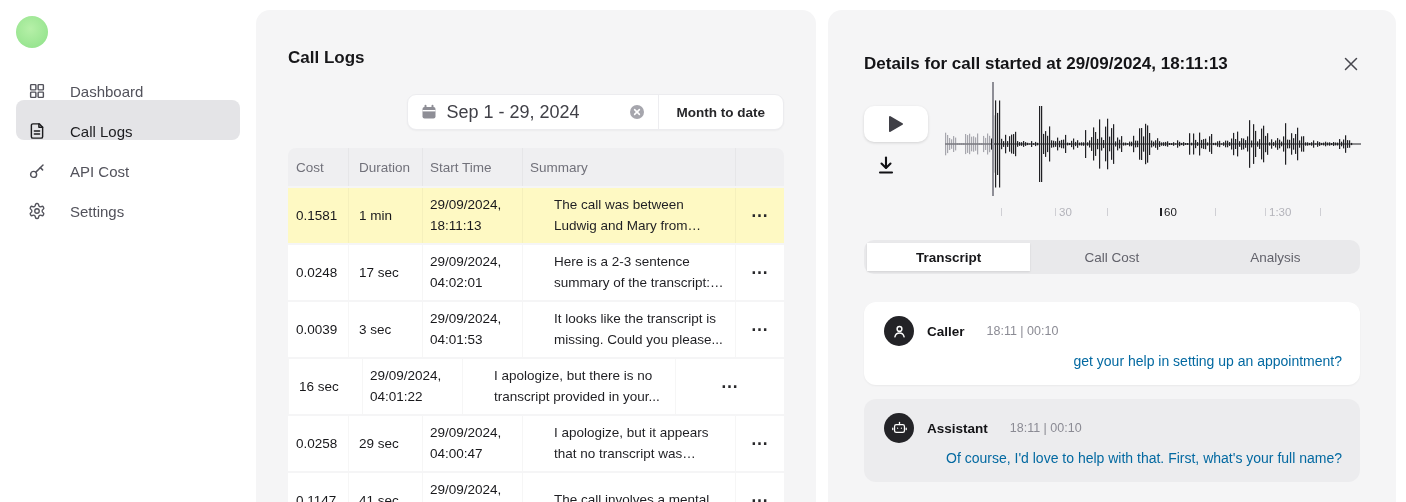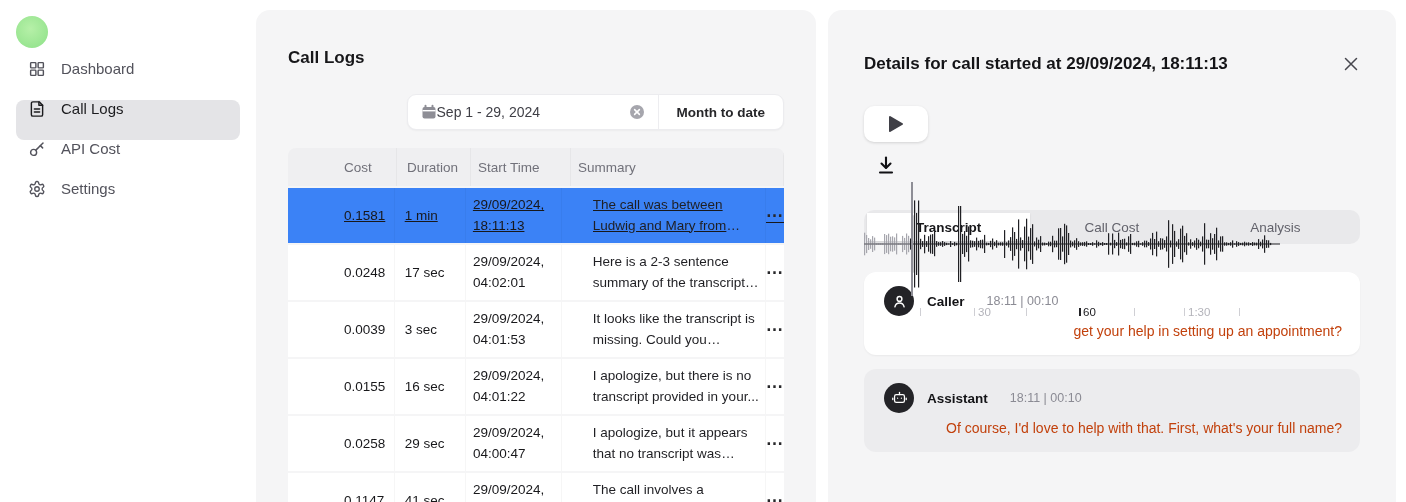--- a/index.html
+++ b/index.html
@@ -4,67 +4,67 @@
 <style>
   * { margin:0; padding:0; box-sizing:border-box; }
   html,body { width:1406px; height:502px; overflow:hidden; background:#fff;
     font-family:"Liberation Sans", sans-serif; color:#18181b; }
 
   
   .sidebar { position:absolute; left:0; top:0; width:256px; height:502px; background:#fff; }
   .avatar { position:absolute; left:16px; top:16px; width:32px; height:32px; border-radius:50%;
     background:radial-gradient(circle at 45% 40%, #b6f0a8 0%, #99e591 70%, #8fe18a 100%); }
   .nav { position:absolute; top:60px; left:0; right:0; }
-  .nav-item { display:flex; align-items:flex-start; gap:15px; height:40px; margin:0 16px;
+  .nav-item { display:flex; align-items:flex-end; gap:24px; height:40px; margin:0 16px;
     padding:0 12px; border-radius:8px; color:#52525b; font-size:15px; cursor:default; }
   .nav-item.active { background:#e4e4e7; color:#1c1c1f; }
   .nav-item svg { flex:0 0 auto; }
 
   
   .panel { position:absolute; top:10px; height:560px; border-radius:14px; background:#f5f5f6; }
   .panel-mid { left:256px; width:560px; }
   .panel-right { left:828px; width:568px; }
 
   
   .mid-inner { padding:38px 32px 0 32px; }
   .logs-title { font-size:17px; font-weight:700; color:#17171a; }
   .filter-row { margin-top:26px; display:flex; justify-content:flex-end; }
   .filter-group { display:flex; align-items:stretch; height:36px; background:#fff;
     border:1px solid #ececef; border-radius:9px; box-shadow:0 1px 2px rgba(0,0,0,.04); overflow:hidden; }
-  .filter-date { display:flex; align-items:center; padding:0 13px; width:250px; font-size:14px; color:#3f3f46; }
+  .filter-date { display:flex; align-items:center; gap:10px; padding:0 13px; width:250px; font-size:18px; color:#3f3f46; }
   .filter-date .clear { margin-left:auto; display:flex; cursor:pointer; }
   .filter-divider { width:1px; background:#ededf0; }
   .filter-preset { display:flex; align-items:center; padding:0 18px; font-size:13.5px; color:#27272a; cursor:pointer;font-weight:bold; }
 
   .table { margin-top:18px; border-radius:8px 8px 0 0; overflow:hidden; }
   .trow { display:flex; align-items:stretch; background:#fff; }
   .trow + .trow { border-top:2px solid #f5f5f6; }
   .thead { background:#efeff1; color:#71717a; font-weight:400; }
-  .trow.selected { background:#3b82f6;text-decoration:underline; }
+  .trow.selected { background:#fef9c3; }
   .cell { display:flex; align-items:center; font-size:13.5px; }
-  .c-cost { width:60px; padding-left:8px;margin-left:48px; }
+  .c-cost { width:60px; padding-left:8px; }
   .c-dur  { width:74px; padding-left:10px; }
   .c-start{ width:100px; padding-left:7px; }
   .c-sum  { width:213px; padding-left:7px; padding-right:6px; }
   .c-menu { flex:1; justify-content:center; }
   .c-dur,.c-start,.c-sum,.c-menu { border-left:1px solid rgba(0,0,0,.035); }
   .thead .cell { height:38px; }
   .trow:not(.thead) .cell { height:55px; }
   .start-lines { line-height:1.5; }
   .sum-text { display:-webkit-box; -webkit-line-clamp:2; -webkit-box-orient:vertical;
     overflow:hidden; line-height:1.5; color:#1f1f23;margin-left:24px; }
   .menu-dots { font-size:17px; font-weight:700; color:#27272a; letter-spacing:1px; cursor:pointer; line-height:1; }
 
   
   .right-inner { padding:44px 36px 0 36px; }
   .detail-head { display:flex; align-items:center; justify-content:space-between; }
   .detail-title { font-size:17px; font-weight:700; color:#141417; }
   .close-btn { cursor:pointer; display:flex; padding:2px; }
 
-  .player { margin-top:22px; display:flex; gap:17px;flex-direction:column; }
+  .player { margin-top:22px; display:flex; gap:17px; }
   .player-left { width:64px; flex:0 0 auto; }
   .play-btn { width:64px; height:36px; margin-top:10px; background:#fff; border-radius:10px;
     box-shadow:0 1px 3px rgba(0,0,0,.14); display:flex; align-items:center; justify-content:center; cursor:pointer; }
   .dl-btn { margin-top:13px; margin-left:12px; cursor:pointer; display:inline-flex; }
   .wave-stack { position:relative; flex:1; height:130px; }
   .wave-svg { position:absolute; left:0; top:0; width:420px; height:100px; }
   .playhead { position:absolute; left:47px; top:-14px; width:1.5px; height:114px; background:#8e8e96; cursor:ew-resize; }
   .ruler { position:absolute; left:0; top:100px; width:420px; height:28px; }
   .tick { position:absolute; bottom:8px; width:1px; height:8px; background:#cfcfd4; }
   .tick.dark { background:#222226; width:1.6px; }
@@ -78,21 +78,21 @@
 
   .messages { margin-top:28px; display:flex; flex-direction:column; gap:14px; }
   .msg { border-radius:12px; padding:14px 18px 16px 20px;text-align:right; }
   .msg.caller { background:#fff; box-shadow:0 1px 2px rgba(0,0,0,.05); }
   .msg.assistant { background:#ececee; }
   .msg-head { display:flex; align-items:center; gap:13px; }
   .msg-avatar { width:30px; height:30px; border-radius:50%; background:#232327; display:flex;
     align-items:center; justify-content:center; flex:0 0 auto; }
   .msg-speaker { font-size:13.5px; font-weight:700; color:#141417; }
   .msg-meta { font-size:12.5px; color:#8b8b94; margin-left:9px; }
-  .msg-body { margin-left:43px; margin-top:7px; font-size:14px; color:#c2410c; }
+  .msg-body { margin-left:43px; margin-top:7px; font-size:14px; color:#0369a1; }
 </style>
 </head>
 <body>
 
 <div class="sidebar">
   <div class="avatar"></div>
   <div class="nav">
     <div class="nav-item">
         <span style="display:flex">
           <svg width="18" height="18" viewBox="0 0 24 24" fill="none" stroke="currentColor" stroke-width="1.9" stroke-linejoin="round">
@@ -221,21 +221,20 @@
             </div>
           </div>
           <div class="cell c-sum">
             <div class="sum-text">It looks like the transcript is missing. Could you please...</div>
           </div>
           <div class="cell c-menu">
             <span class="menu-dots">⋯</span>
           </div>
         </div>
         <div class="trow">
-          <div class="cell c-cost">0.0155</div>
           <div class="cell c-dur">16 sec</div>
           <div class="cell c-start">
             <div class="start-lines">
               <div>29/09/2024,</div>
               <div>04:01:22</div>
             </div>
           </div>
           <div class="cell c-sum">
             <div class="sum-text">I apologize, but there is no transcript provided in your...</div>
           </div>

